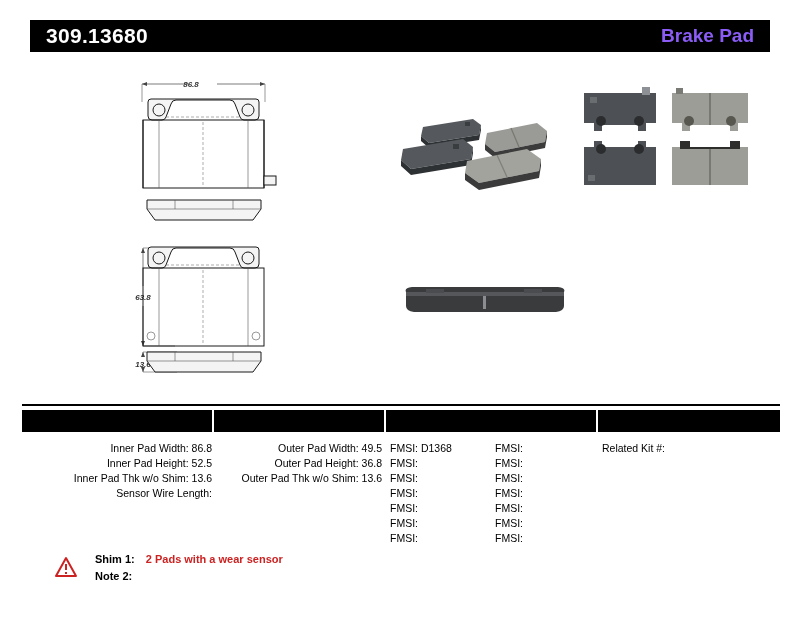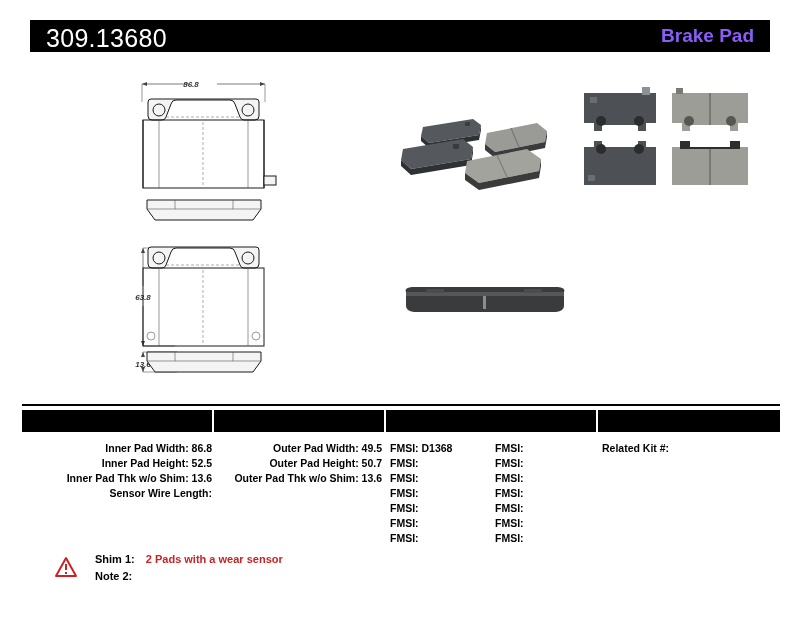--- a/index.html
+++ b/index.html
@@ -4,21 +4,21 @@
 <style>
   html,body{margin:0;padding:0;background:#fff;}
   body{width:800px;height:619px;position:relative;overflow:hidden;
        font-family:"Liberation Sans",sans-serif;color:#000;}
 
   
   .titlebar{position:absolute;left:30px;top:20px;width:740px;height:32px;}
   .tb-left{position:absolute;left:0;top:0;width:360px;height:32px;background:#000;}
   .tb-right{position:absolute;left:600px;top:0;width:140px;height:32px;background:#000;}
   .tb-mid{position:absolute;left:360px;top:0;width:240px;height:32px;background:#000;}
-  .part-no{position:absolute;left:16px;top:4px;font-size:25px;font-weight:normal;
+  .part-no{position:absolute;left:16px;top:4px;font-size:21px;font-weight:bold;
            color:#fff;letter-spacing:.3px;}
   .prod-type{position:absolute;right:16px;top:5px;font-size:19px;font-weight:bold;color:#8b5cf6;}
 
   
   .draw{position:absolute;}
   svg{display:block;overflow:visible;}
   .ln{fill:none;stroke:#1a1a1a;stroke-width:1;}
   .ln-thin{fill:none;stroke:#555;stroke-width:.6;}
   .dash{fill:none;stroke:#777;stroke-width:.6;stroke-dasharray:3 2;}
   .dimline{stroke:#444;stroke-width:.7;fill:none;}
@@ -28,21 +28,21 @@
 
   
   .photo{position:absolute;}
 
   
   .rule{position:absolute;left:22px;top:404px;width:758px;height:2px;background:#000;}
   .thead{position:absolute;left:22px;top:410px;width:758px;height:22px;background:#000;}
   .thcell{position:absolute;top:0;height:22px;color:#fff;font-size:13px;font-weight:bold;
           display:flex;align-items:center;justify-content:center;}
   .vsep{position:absolute;top:410px;width:2px;height:22px;background:#fff;}
-  .colbody{position:absolute;font-size:10.5px;font-weight:bold;line-height:15px;}
+  .colbody{position:absolute;font-size:10.5px;font-weight:normal;line-height:15px;}
   .spec-row{text-align:right;white-space:nowrap;}
   .fmsi-row{white-space:nowrap;}
 
   
   .notes{position:absolute;left:55px;top:553px;}
   .warn{position:absolute;left:0px;top:4px;width:22px;height:20px;}
   .note-l{position:absolute;left:40px;font-size:11px;font-weight:bold;white-space:nowrap;}
   .note-v{color:#cc2222;}
 </style>
 </head>
@@ -240,21 +240,21 @@
 
 <div class="colbody" style="left:22px;top:441px;width:190px;">
   <div class="spec-row">Inner Pad Width: 86.8</div>
   <div class="spec-row">Inner Pad Height: 52.5</div>
   <div class="spec-row">Inner Pad Thk w/o Shim: 13.6</div>
   <div class="spec-row">Sensor Wire Length:</div>
 </div>
 
 <div class="colbody" style="left:212px;top:441px;width:170px;">
   <div class="spec-row">Outer Pad Width: 49.5</div>
-  <div class="spec-row">Outer Pad Height: 50.7</div>
+  <div class="spec-row">Outer Pad Height: 36.8</div>
   <div class="spec-row">Outer Pad Thk w/o Shim: 13.6</div>
 </div>
 
 <div class="colbody" style="left:390px;top:441px;">
   <div class="fmsi-row">FMSI:  D1368</div>
   <div class="fmsi-row">FMSI:</div>
   <div class="fmsi-row">FMSI:</div>
   <div class="fmsi-row">FMSI:</div>
   <div class="fmsi-row">FMSI:</div>
   <div class="fmsi-row">FMSI:</div>

